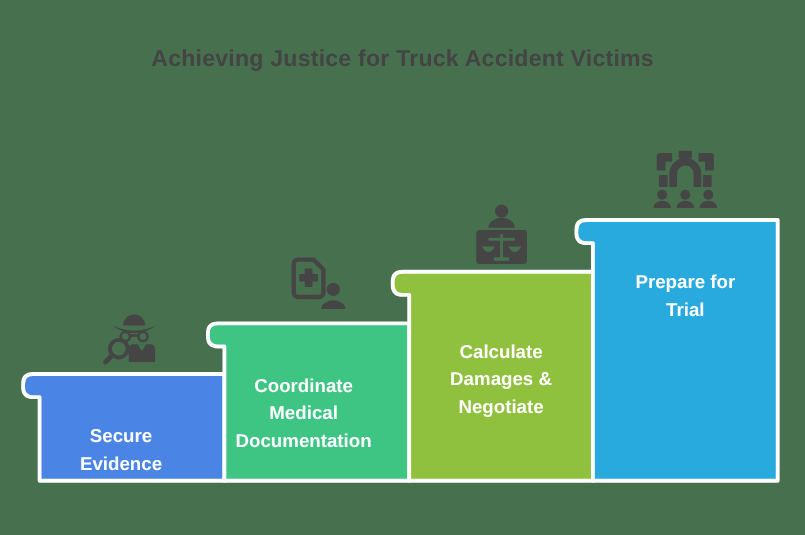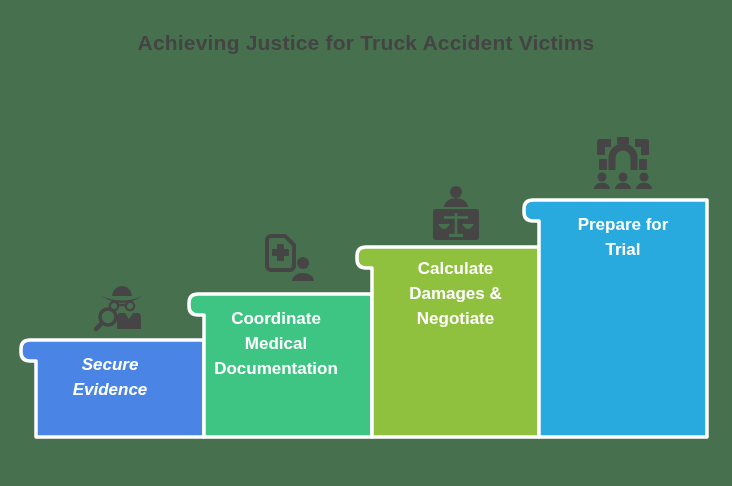--- a/index.html
+++ b/index.html
@@ -5,38 +5,39 @@
   html,body{margin:0;padding:0;}
   body{font-family:"Liberation Sans", sans-serif;}
   .stage{
     position:relative;
     width:732px;height:486px;
     overflow:hidden;
   }
   .stage svg{position:absolute;left:0;top:0;}
   .diagram-title{
     position:absolute;
-    top:31px;left:0;width:732px;
+    top:42px;left:0;width:732px;
     text-align:center;
     font-size:21px;
     font-weight:700;
     letter-spacing:0.2px;
   }
   .step-label{
     position:absolute;
     color:#ffffff;
     text-align:center;
     white-space:pre-line;
     font-size:17px;
     line-height:25px;
     font-weight:600;
+    margin-top:32px;
   }
-  .step-label.s1{left:36px;top:352px;width:148px;font-style:italic;}
+  .step-label.s1{left:36px;top:352px;width:148px;}
   .step-label.s2{left:192px;top:306px;width:168px;}
-  .step-label.s3{left:372px;top:256px;width:167px;text-align:center;}
+  .step-label.s3{left:372px;top:275px;width:167px;text-align:center;}
   .step-label.s4{left:539px;top:212px;width:168px;}
 </style>
 </head>
 <body>
 
 <div class="stage">
 
   <svg width="732" height="486" viewBox="0 0 732 486">
 
     <rect x="0" y="0" width="732" height="486" fill="#47714E"></rect>

